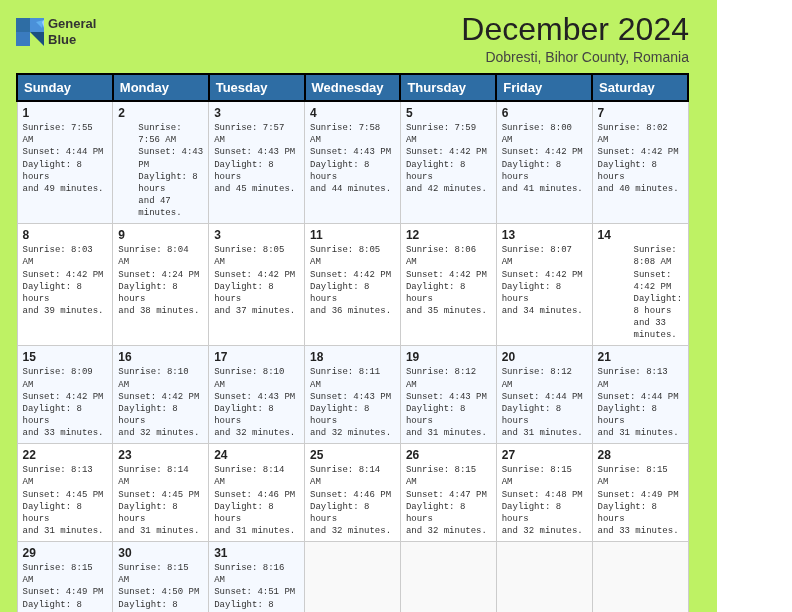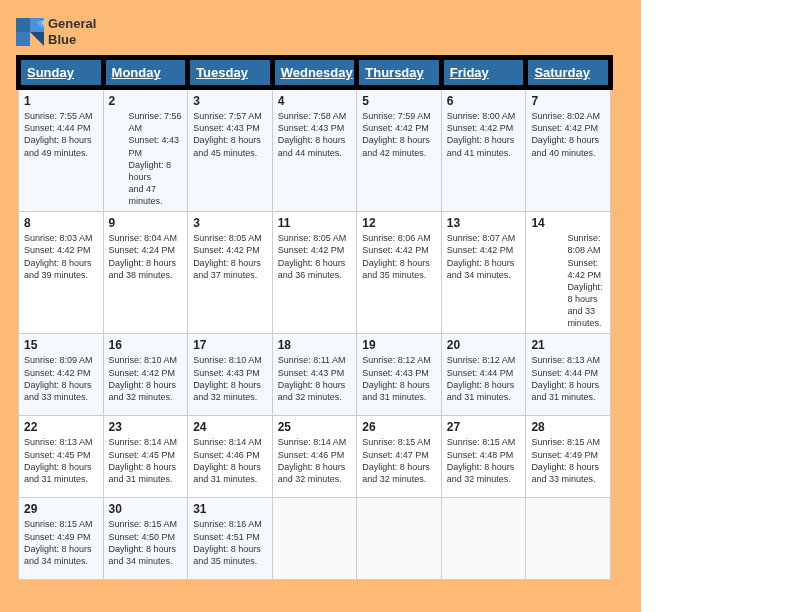--- a/index.html
+++ b/index.html
@@ -4,24 +4,24 @@
   <style>
     * { box-sizing: border-box; margin: 0; padding: 0; }
     body {
       font-family: Arial, sans-serif;
       background: #fff;
       width: 792px;
       height: 612px;
       overflow: hidden;
     }
     .page {
-      width: 641px;
+      width: 717px;
       height: 612px;
       padding: 12px 28px 10px 16px;
-      background: #fdba74;
+      background: #bef264;
     }
     .header {
       display: flex;
       justify-content: space-between;
       align-items: flex-start;
       margin-bottom: 8px;
     }
     .logo {
       display: flex;
       align-items: center;
@@ -58,22 +58,21 @@
       border-collapse: collapse;
       table-layout: fixed;
     }
     .calendar thead tr th {
       background: #2e6da4;
       color: #fff;
       text-align: left;
       padding: 5px 6px;
       font-size: 13px;
       font-weight: bold;
-      border: 5px solid #000000;
-      text-decoration: underline;
+      border: 2px solid #000000;
     }
     .calendar tbody tr td {
       vertical-align: top;
       border: 1px solid #ccc;
       padding: 4px 5px;
       font-size: 9.5px;
       color: #333;
       height: 82px;
       background: #fff;
     }
@@ -87,20 +86,21 @@
       font-size: 12px;
       font-weight: bold;
       color: #222;
       display: block;
       margin-bottom: 2px;
     }
     .day-info {
       font-size: 9px;
       line-height: 1.35;
       color: #333;
+      font-family: Liberation Mono, monospace;
     }
     .empty-cell {
       background: #f9f9f9 !important;
     }
   </style>
 </head>
 <body>
 
 <div class="page">
   <div class="header">
@@ -114,20 +114,24 @@
 
           <polygon points="20,4 28,2 26,10" fill="#60b0f0"></polygon>
           <polygon points="26,4 28,2 28,10" fill="#a0d0ff"></polygon>
         </svg>
       </div>
       <div class="logo-text">
         <div>General</div>
         <div>Blue</div>
       </div>
     </div>
+    <div class="title-block">
+      <div class="main-title">December 2024</div>
+      <div class="subtitle">Dobresti, Bihor County, Romania</div>
+    </div>
   </div>
 
   <table class="calendar">
     <thead>
       <tr id="days-header-row">
           <th>Sunday</th>
           <th>Monday</th>
           <th>Tuesday</th>
           <th>Wednesday</th>
           <th>Thursday</th>

